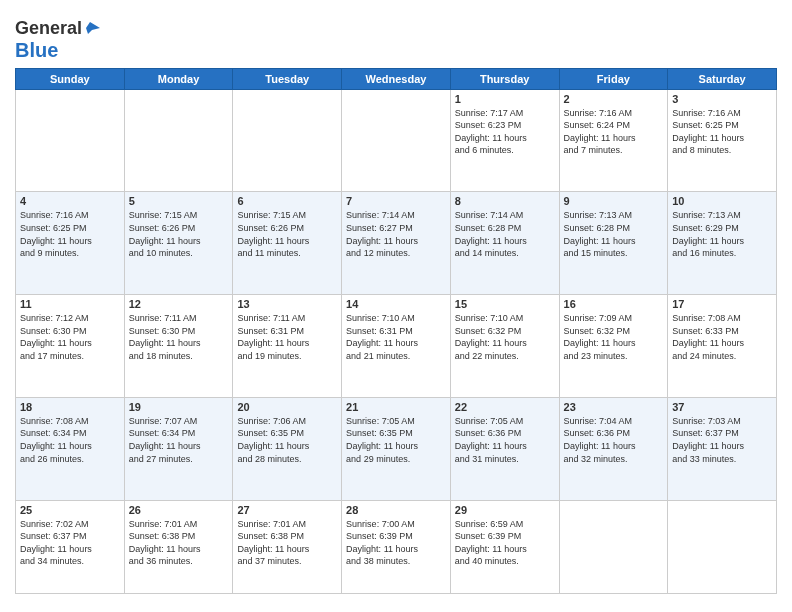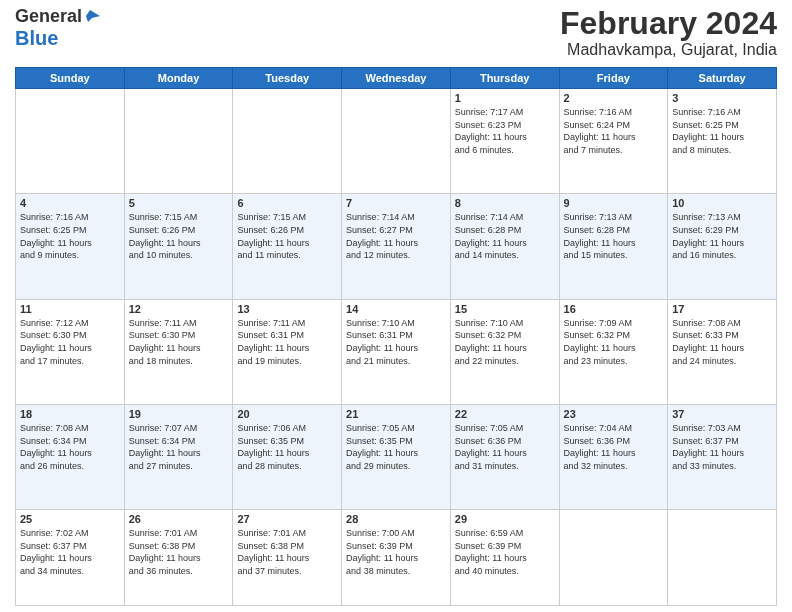--- a/index.html
+++ b/index.html
@@ -6,21 +6,21 @@
     body {
       font-family: Arial, sans-serif;
       background: #fff;
       width: 792px;
       height: 612px;
       overflow: hidden;
     }
     .page {
       width: 792px;
       height: 612px;
-      padding: 6px 15px;
+      padding: 18px 15px;
       display: flex;
       flex-direction: column;
     }
     .header {
       display: flex;
       justify-content: space-between;
       align-items: flex-start;
       margin-bottom: 8px;
     }
     .logo {
@@ -106,24 +106,20 @@
           <span>General</span>
         </span>
         <svg width="18" height="18" viewBox="0 0 18 18">
           <polygon points="8,2 18,8 10,10 6,14 4,8" fill="#2671c2"></polygon>
         </svg>
       </div>
       <div style="display:flex;align-items:center;">
         <span style="font-size:20px;font-weight:bold;color:#2671c2;line-height:1;">Blue</span>
       </div>
     </div>
-    <div class="title-block">
-      <h1>February 2024</h1>
-      <h2>Madhavkampa, Gujarat, India</h2>
-    </div>
   </div>
 
   <table class="calendar" id="cal-table">
   <thead>
         <tr>
           <th>Sunday</th>
           <th>Monday</th>
           <th>Tuesday</th>
           <th>Wednesday</th>
           <th>Thursday</th>

